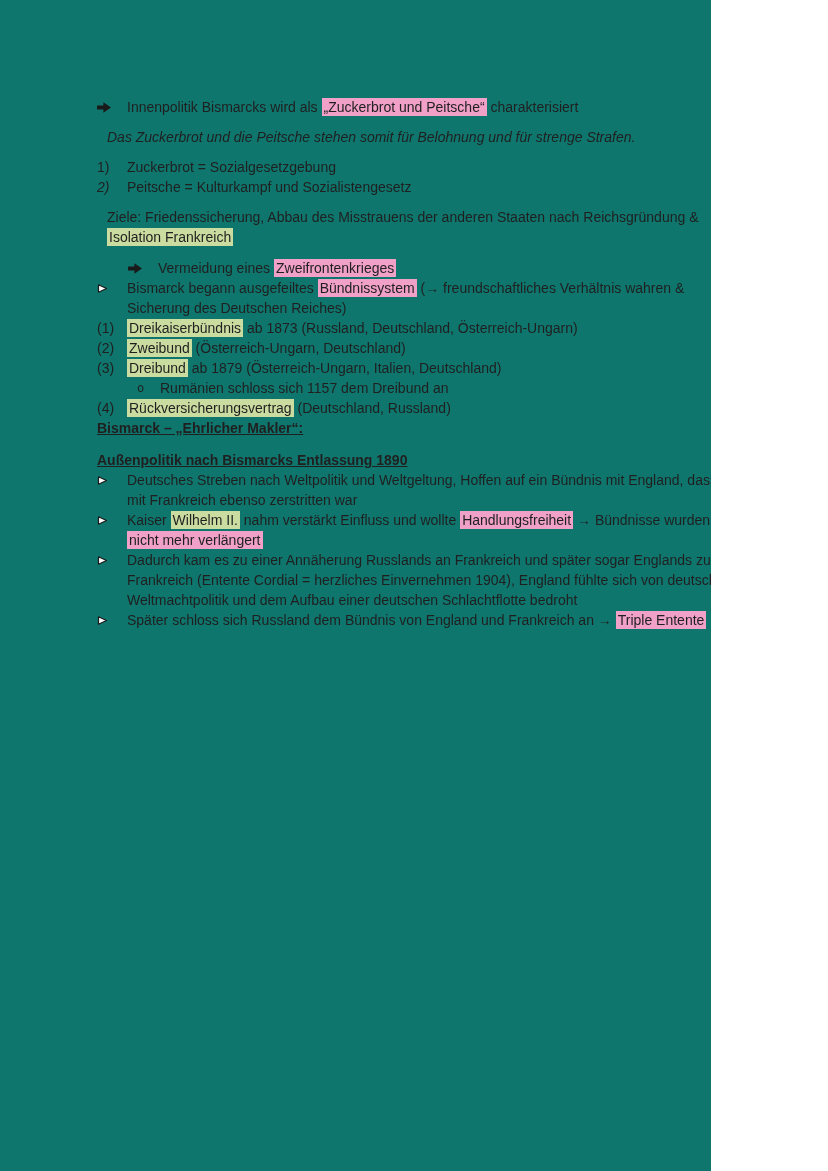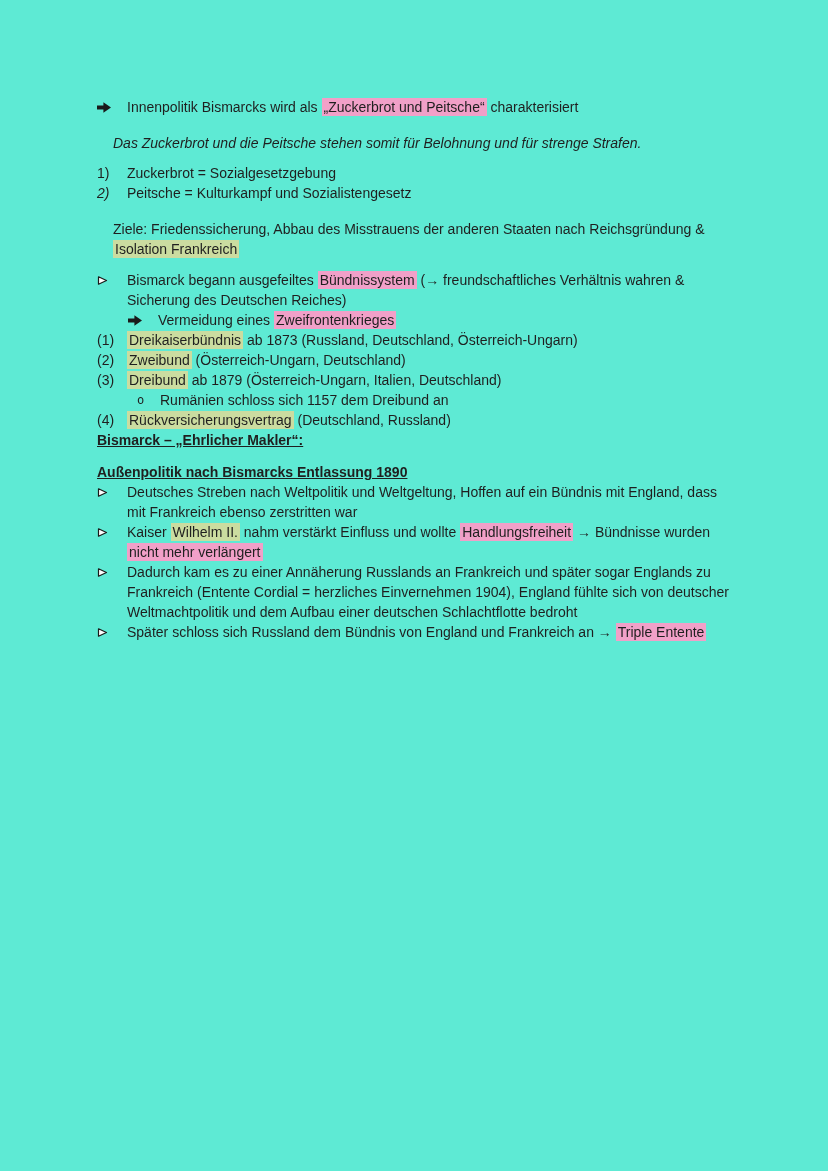--- a/index.html
+++ b/index.html
@@ -4,32 +4,32 @@
 <style>
   html, body { margin: 0; padding: 0; }
   body {
     width: 828px; height: 1171px;
     background: #ffffff;
     font-family: "Liberation Sans", "DejaVu Sans", sans-serif;
     color: #1f1f1f;
   }
   .page {
     position: relative;
-    width: 828px; height: 1171px;
-    background: #5eead4;
+    width: 711px; height: 1171px;
+    background: #0f766e;
     overflow: hidden;
   }
   .content {
     position: absolute;
     left: 97px; top: 97px;
     width: 642px;
     font-size: 14px;
     line-height: 20px;
   }
-  .p { margin: 16px; }
+  .p { margin: 10px; }
   .mb10 { margin-bottom: 10px; }
   .mb11 { margin-bottom: 11px; }
   .mb13 { margin-bottom: 13px; }
   .mb44 { margin-bottom: 44px; }
   .italic { font-style: italic; }
   .u { }
   .heading {
     font-weight: bold;
     text-decoration: underline;
     margin: 0;
@@ -85,36 +85,36 @@
     <div class="bullet mb44">
       <span class="marker italic">2)</span>
       <span>Peitsche = Kulturkampf und Sozialistengesetz</span>
     </div>
 
 
     <div class="p mb11">
       <span class="u">Ziele:</span><span> Friedenssicherung, Abbau des Misstrauens der anderen Staaten nach Reichsgründung &amp; </span><mark class="green">Isolation Frankreich</mark>
     </div>
 
+    <div class="bullet sub-arrow">
+      <span class="marker">
+        <svg width="14" height="11" viewBox="0 0 14 11">
+            <path d="M0 3.6 h6.4 v-3.4 l7.6 5.3 -7.6 5.3 v-3.4 h-6.4 z" fill="#1a1a1a"></path>
+          </svg>
+      </span>
+      <span>Vermeidung eines </span><mark class="pink">Zweifrontenkrieges</mark>
+    </div>
+
     <div class="bullet">
       <span class="marker">
         <svg width="11" height="11" viewBox="0 0 11 11">
             <path d="M1.5 1.8 L9.5 5.5 L1.5 9.2 Z" fill="#ffffff" stroke="#1a1a1a" stroke-width="1.2" stroke-linejoin="round"></path>
           </svg>
       </span>
       <span>Bismarck begann ausgefeiltes </span><mark class="pink">Bündnissystem</mark><span> (→ freundschaftliches Verhältnis wahren &amp; Sicherung des Deutschen Reiches)</span>
-    </div>
-
-    <div class="bullet sub-arrow">
-      <span class="marker">
-        <svg width="14" height="11" viewBox="0 0 14 11">
-            <path d="M0 3.6 h6.4 v-3.4 l7.6 5.3 -7.6 5.3 v-3.4 h-6.4 z" fill="#1a1a1a"></path>
-          </svg>
-      </span>
-      <span>Vermeidung eines </span><mark class="pink">Zweifrontenkrieges</mark>
     </div>
 
     <div class="bullet">
       <span class="marker">(1)</span>
       <mark class="green">Dreikaiserbündnis</mark><span> ab 1873 (Russland, Deutschland, Österreich-Ungarn)</span>
     </div>
     <div class="bullet">
       <span class="marker">(2)</span>
       <mark class="green">Zweibund</mark><span> (Österreich-Ungarn, Deutschland)</span>
     </div>

